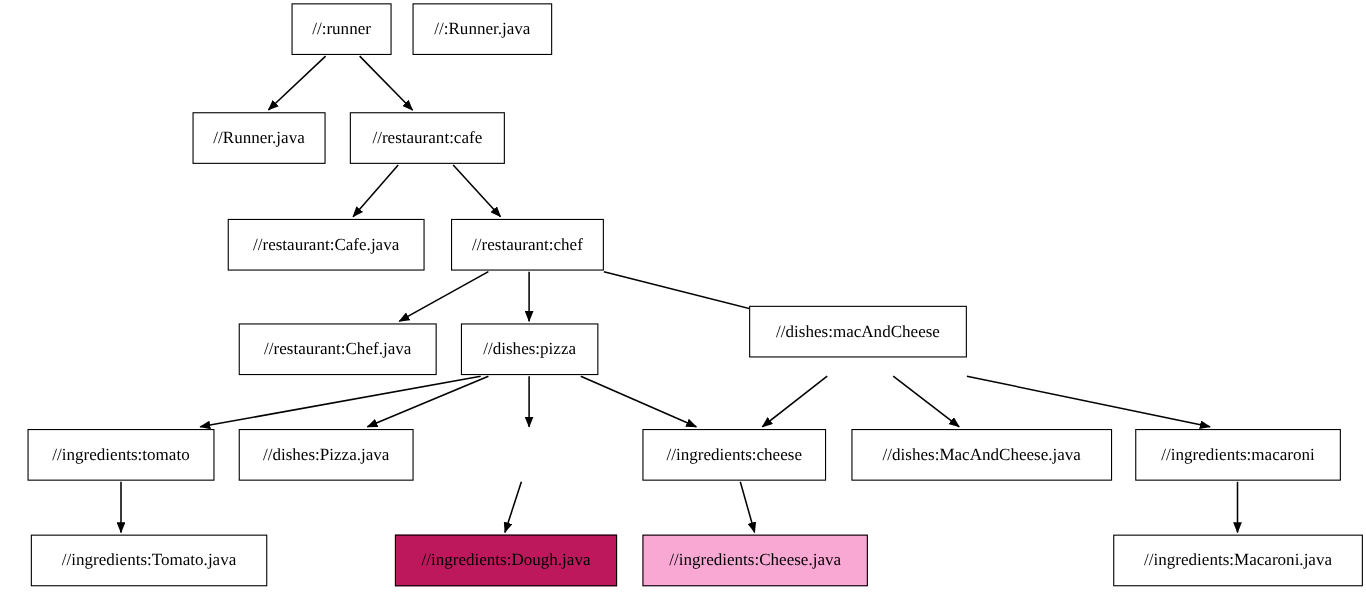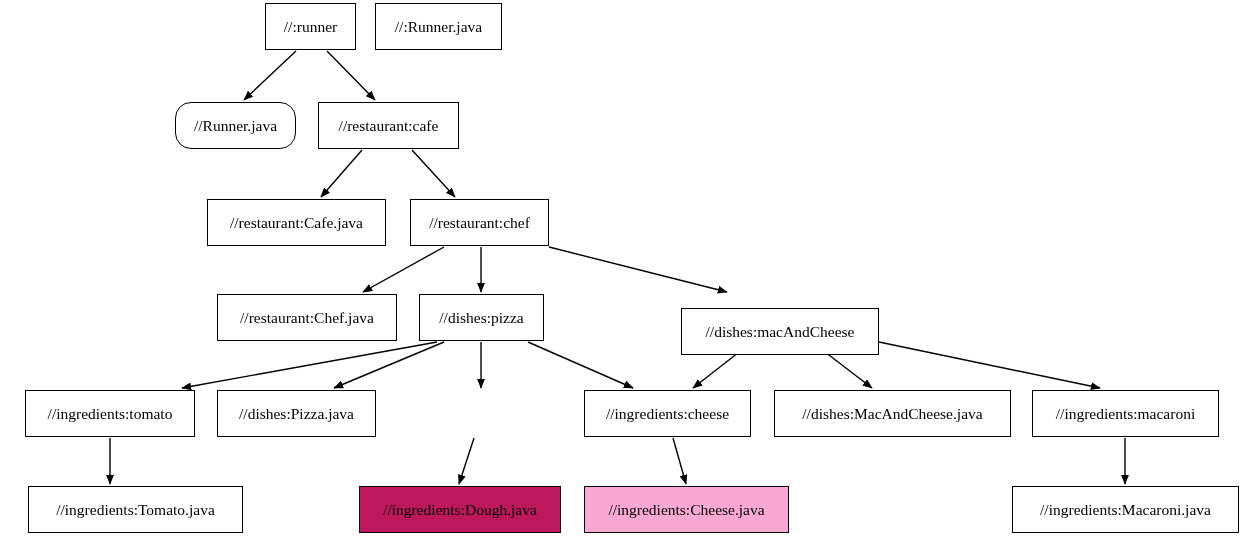--- a/index.html
+++ b/index.html
@@ -84,39 +84,39 @@
       </g>
   </svg>
 
   <div id="node-layer">
       <div class="graph-node" style="left: 265px; top: 3px; width: 91px; height: 47px; border-color: rgb(0, 0, 0); background: rgb(255, 255, 255);">
         <span class="node-label">//:runner</span>
       </div>
       <div class="graph-node" style="left: 375px; top: 3px; width: 127px; height: 47px; border-color: rgb(0, 0, 0); background: rgb(255, 255, 255);">
         <span class="node-label">//:Runner.java</span>
       </div>
-      <div class="graph-node" style="left: 175px; top: 102px; width: 121px; height: 47px; border-color: rgb(0, 0, 0); background: rgb(255, 255, 255); border-radius: 16px;">
+      <div class="graph-node" style="left: 175px; top: 102px; width: 121px; height: 47px; border-color: rgb(0, 0, 0); background: rgb(255, 255, 255);">
         <span class="node-label">//Runner.java</span>
       </div>
       <div class="graph-node" style="left: 318px; top: 102px; width: 141px; height: 47px; border-color: rgb(0, 0, 0); background: rgb(255, 255, 255);">
         <span class="node-label">//restaurant:cafe</span>
       </div>
       <div class="graph-node" style="left: 207px; top: 199px; width: 179px; height: 47px; border-color: rgb(0, 0, 0); background: rgb(255, 255, 255);">
         <span class="node-label">//restaurant:Cafe.java</span>
       </div>
       <div class="graph-node" style="left: 410px; top: 199px; width: 139px; height: 47px; border-color: rgb(0, 0, 0); background: rgb(255, 255, 255);">
         <span class="node-label">//restaurant:chef</span>
       </div>
       <div class="graph-node" style="left: 217px; top: 294px; width: 180px; height: 47px; border-color: rgb(0, 0, 0); background: rgb(255, 255, 255);">
         <span class="node-label">//restaurant:Chef.java</span>
       </div>
       <div class="graph-node" style="left: 419px; top: 294px; width: 125px; height: 47px; border-color: rgb(0, 0, 0); background: rgb(255, 255, 255);">
         <span class="node-label">//dishes:pizza</span>
       </div>
-      <div class="graph-node" style="left: 681px; top: 308px; width: 198px; height: 47px; border-color: rgb(0, 0, 0); background: rgb(255, 255, 255);">
+      <div class="graph-node" style="left: 681px; top: 278px; width: 198px; height: 47px; border-color: rgb(0, 0, 0); background: rgb(255, 255, 255);">
         <span class="node-label">//dishes:macAndCheese</span>
       </div>
       <div class="graph-node" style="left: 25px; top: 390px; width: 170px; height: 47px; border-color: rgb(0, 0, 0); background: rgb(255, 255, 255);">
         <span class="node-label">//ingredients:tomato</span>
       </div>
       <div class="graph-node" style="left: 217px; top: 390px; width: 159px; height: 47px; border-color: rgb(0, 0, 0); background: rgb(255, 255, 255);">
         <span class="node-label">//dishes:Pizza.java</span>
       </div>
       <div class="graph-node" style="left: 584px; top: 390px; width: 167px; height: 47px; border-color: rgb(0, 0, 0); background: rgb(255, 255, 255);">
         <span class="node-label">//ingredients:cheese</span>

